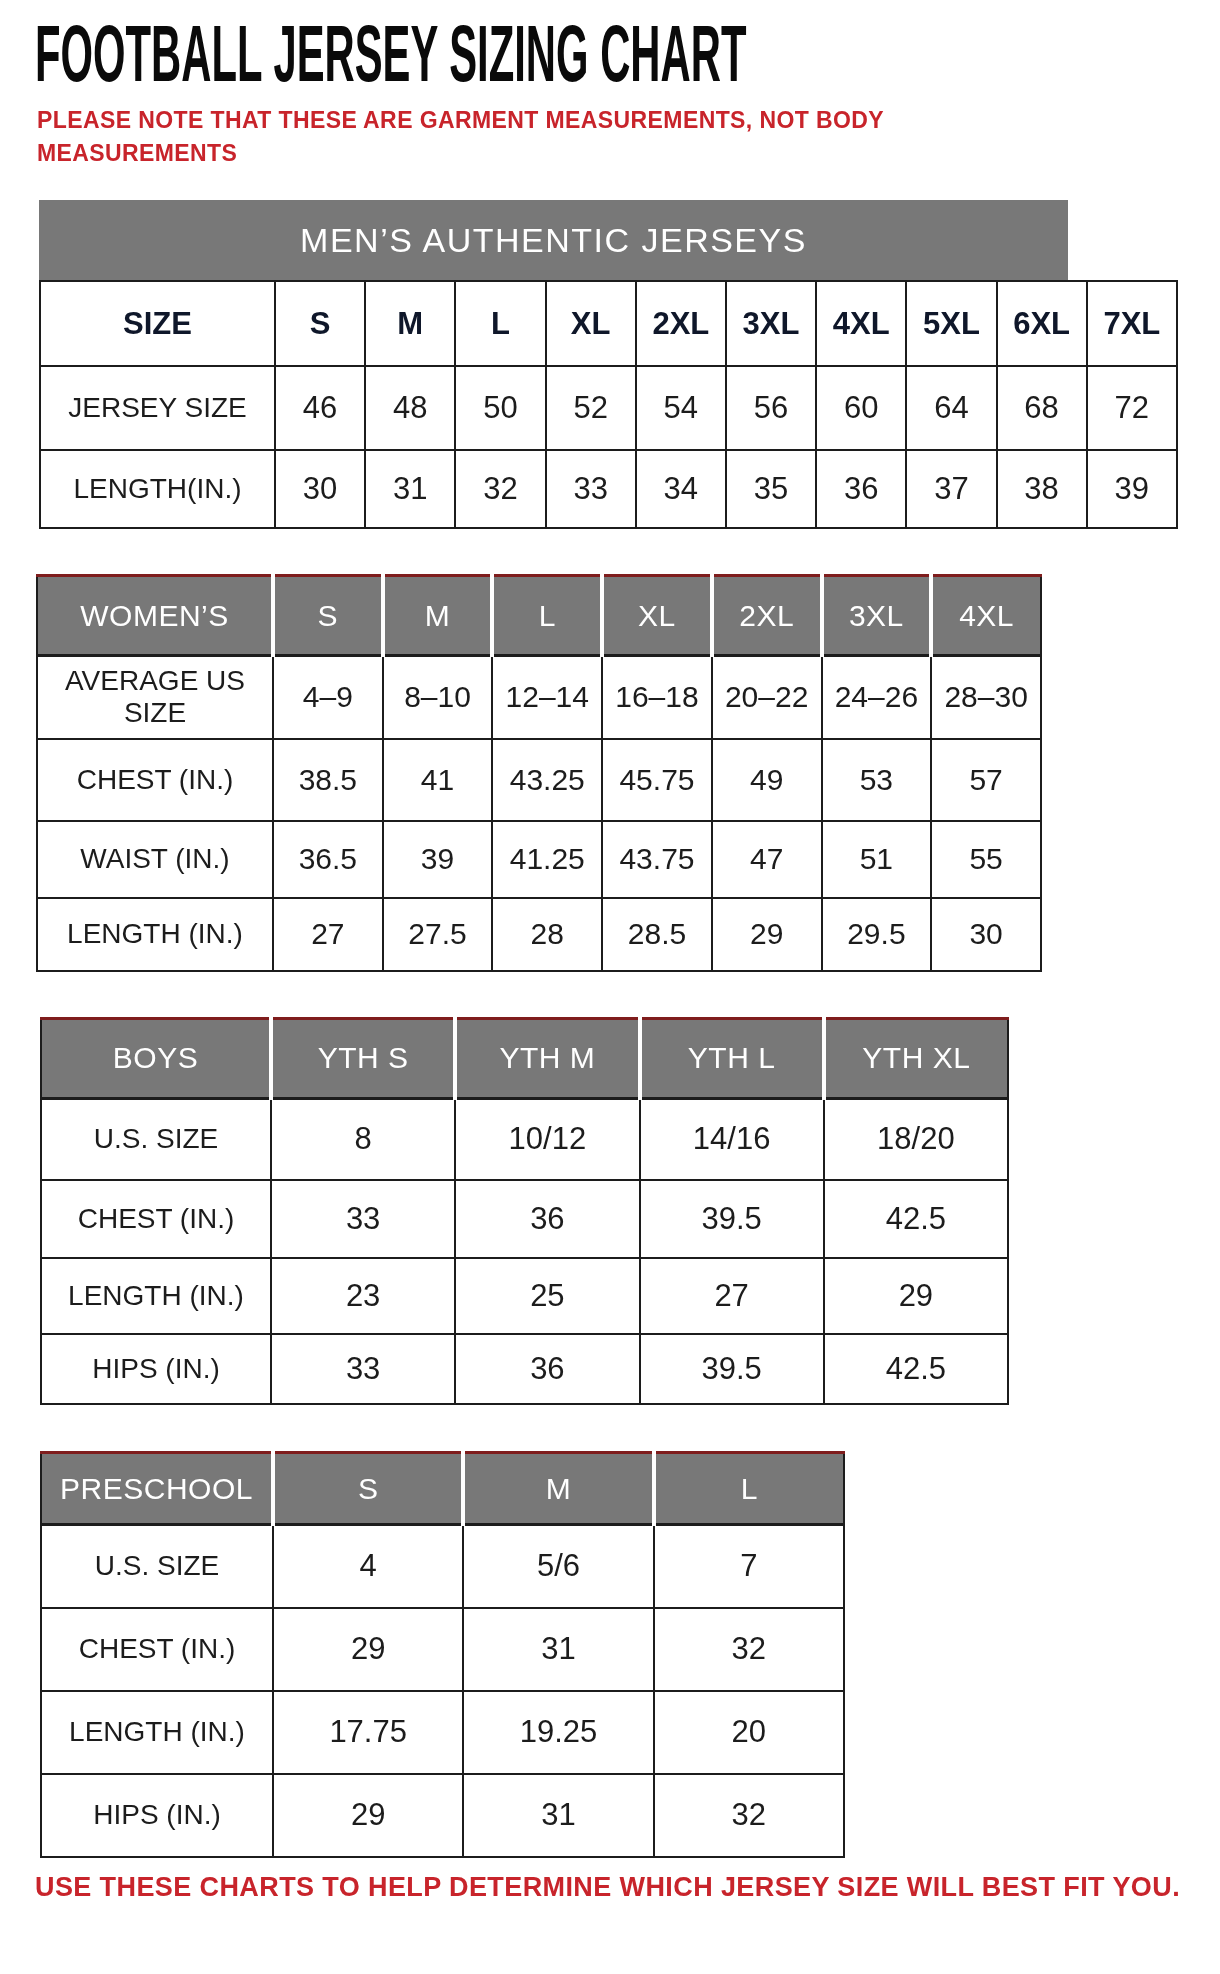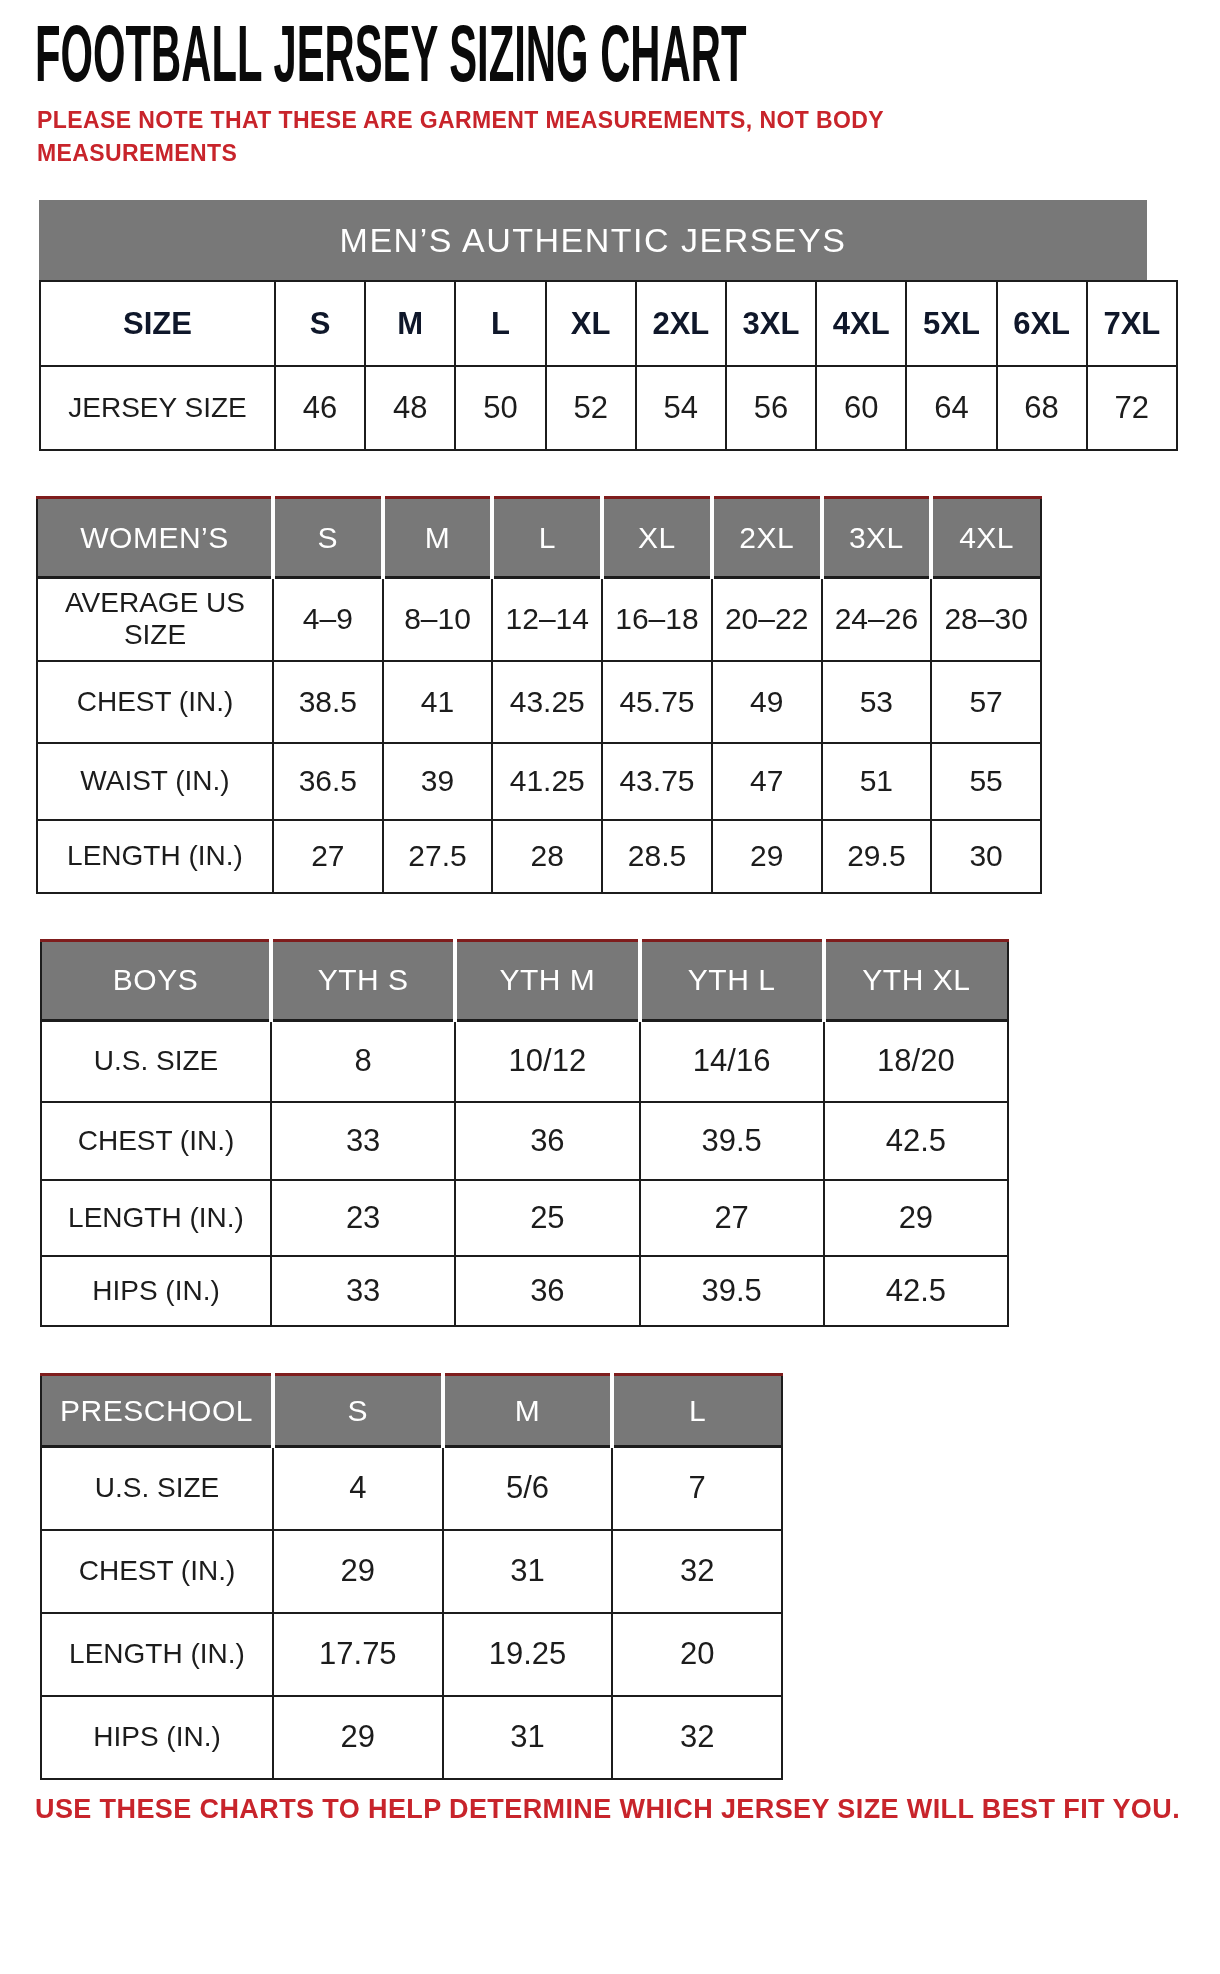--- a/index.html
+++ b/index.html
@@ -19,21 +19,21 @@
   }
   .subtitle {
     margin:10px 0 0 37px;
     width:940px;
     color:#c8242b;
     font-size:23px; line-height:33px; font-weight:bold;
     letter-spacing:0.4px;
   }
   .banner {
     margin:30px 0 0 39px;
-    width:1108px; height:80px; line-height:80px;
+    width:1029px; height:80px; line-height:80px;
     background:#787878; color:#ffffff;
     text-align:center; font-size:34px; letter-spacing:1.5px;
   }
   table { border-collapse:collapse; table-layout:fixed; }
   td, th {
     border:2px solid #1c1c1c;
     text-align:center; vertical-align:middle;
     font-weight:400; padding:0;
     background:#ffffff;
   }
@@ -67,21 +67,21 @@
   .t-womens td.val { font-size:30px; }
 
   .t-boys { margin:45px 0 0 40px; width:969px; }
   .t-boys col.c-label { width:230px; }
   .t-boys thead tr { height:80px; }
   .t-boys tbody tr:nth-child(1){ height:82px; }
   .t-boys tbody tr:nth-child(2){ height:78px; }
   .t-boys tbody tr:nth-child(3){ height:76px; }
   .t-boys tbody tr:nth-child(4){ height:70px; }
 
-  .t-preschool { margin:46px 8px 0 40px; width:743px;border-radius:32px; }
+  .t-preschool { margin:46px 8px 0 40px; width:805px;border-radius:32px; }
   .t-preschool col.c-label { width:232px; }
   .t-preschool thead tr { height:72px; }
   .t-preschool tbody tr { height:83px; }
 
   .footer-note {
     margin:14px 0 0 35px;
     color:#c8242b;
     font-size:27px; font-weight:bold; letter-spacing:0.4px;
     white-space:nowrap;
   }
@@ -131,20 +131,33 @@
         <td class="val">48</td>
         <td class="val">50</td>
         <td class="val">52</td>
         <td class="val">54</td>
         <td class="val">56</td>
         <td class="val">60</td>
         <td class="val">64</td>
         <td class="val">68</td>
         <td class="val">72</td>
       </tr>
+      <tr>
+        <td class="lbl">LENGTH(IN.)</td>
+        <td class="val">30</td>
+        <td class="val">31</td>
+        <td class="val">32</td>
+        <td class="val">33</td>
+        <td class="val">34</td>
+        <td class="val">35</td>
+        <td class="val">36</td>
+        <td class="val">37</td>
+        <td class="val">38</td>
+        <td class="val">39</td>
+      </tr>
     </tbody>
   </table>
 
 <table class="t-womens gray-head">
     <colgroup>
       <col class="c-label">
       <col>
       <col>
       <col>
       <col>

